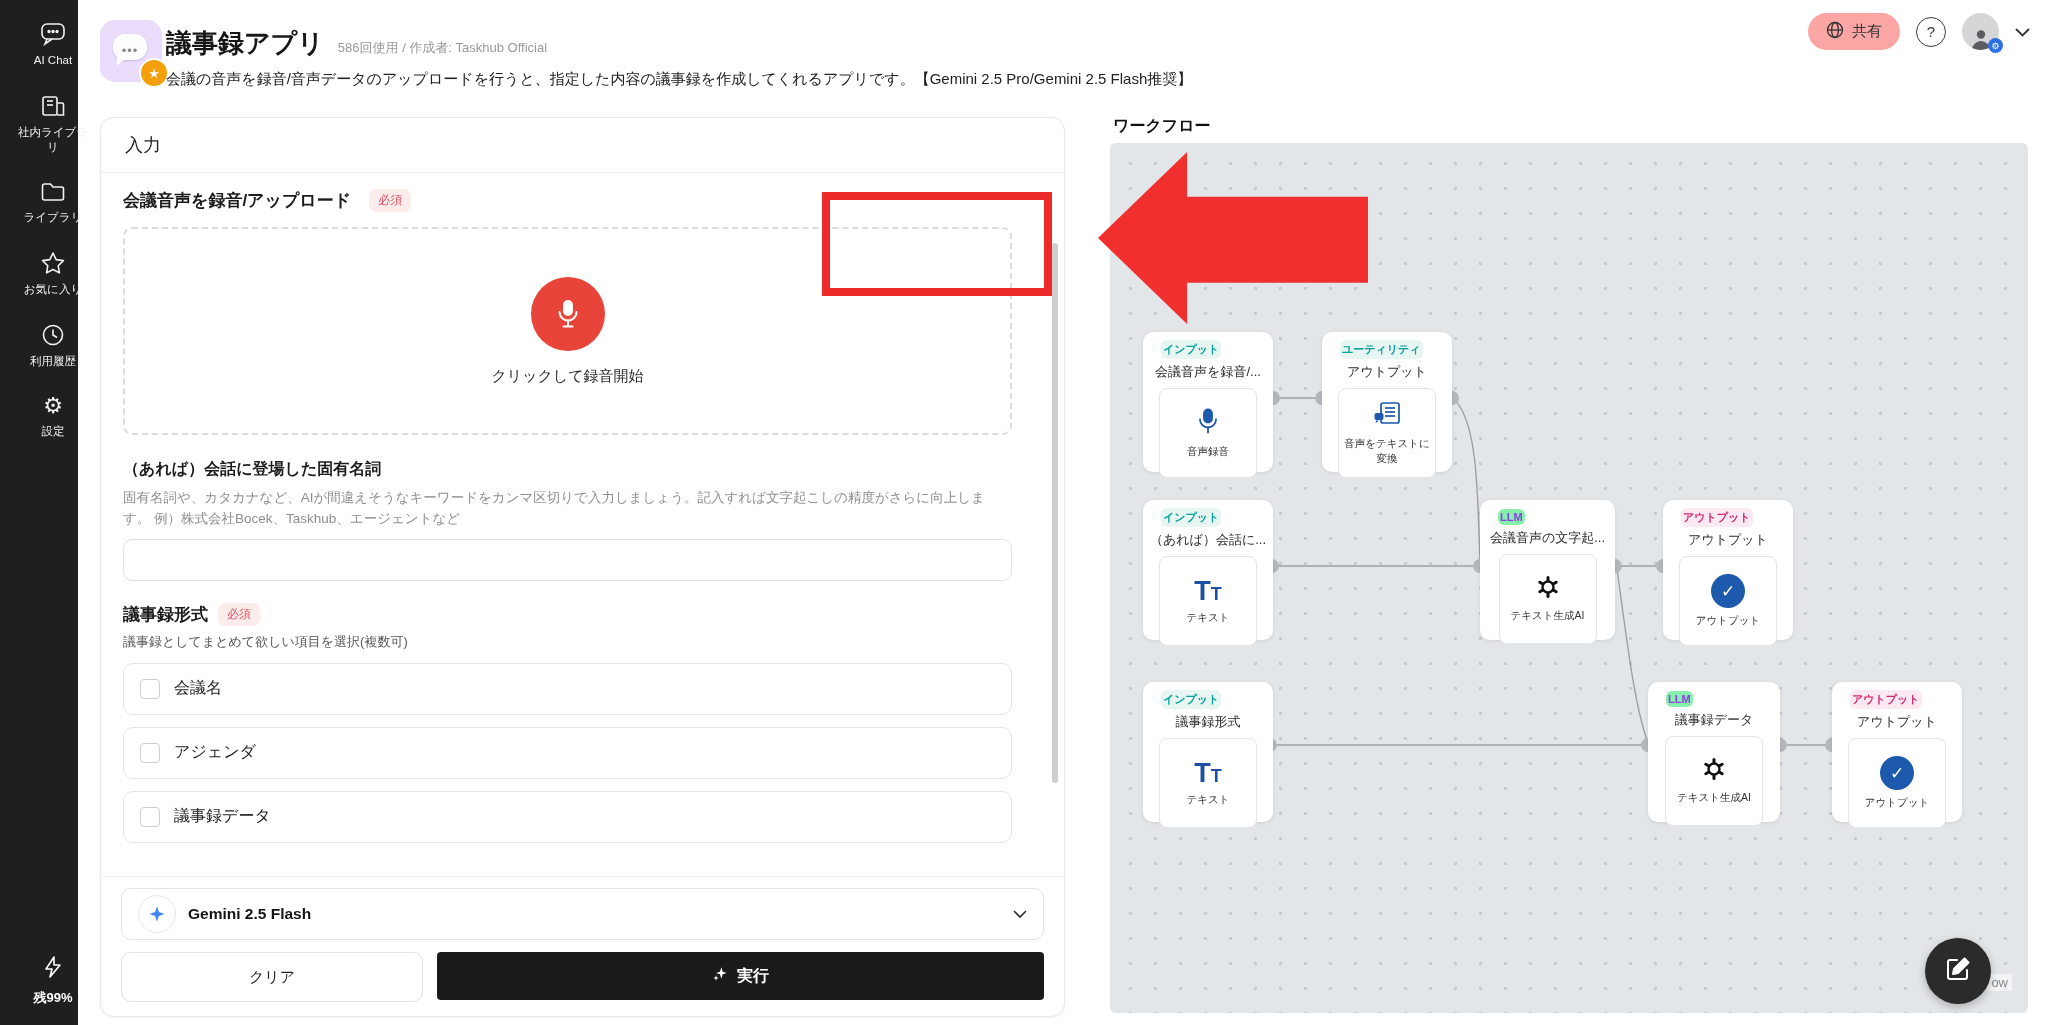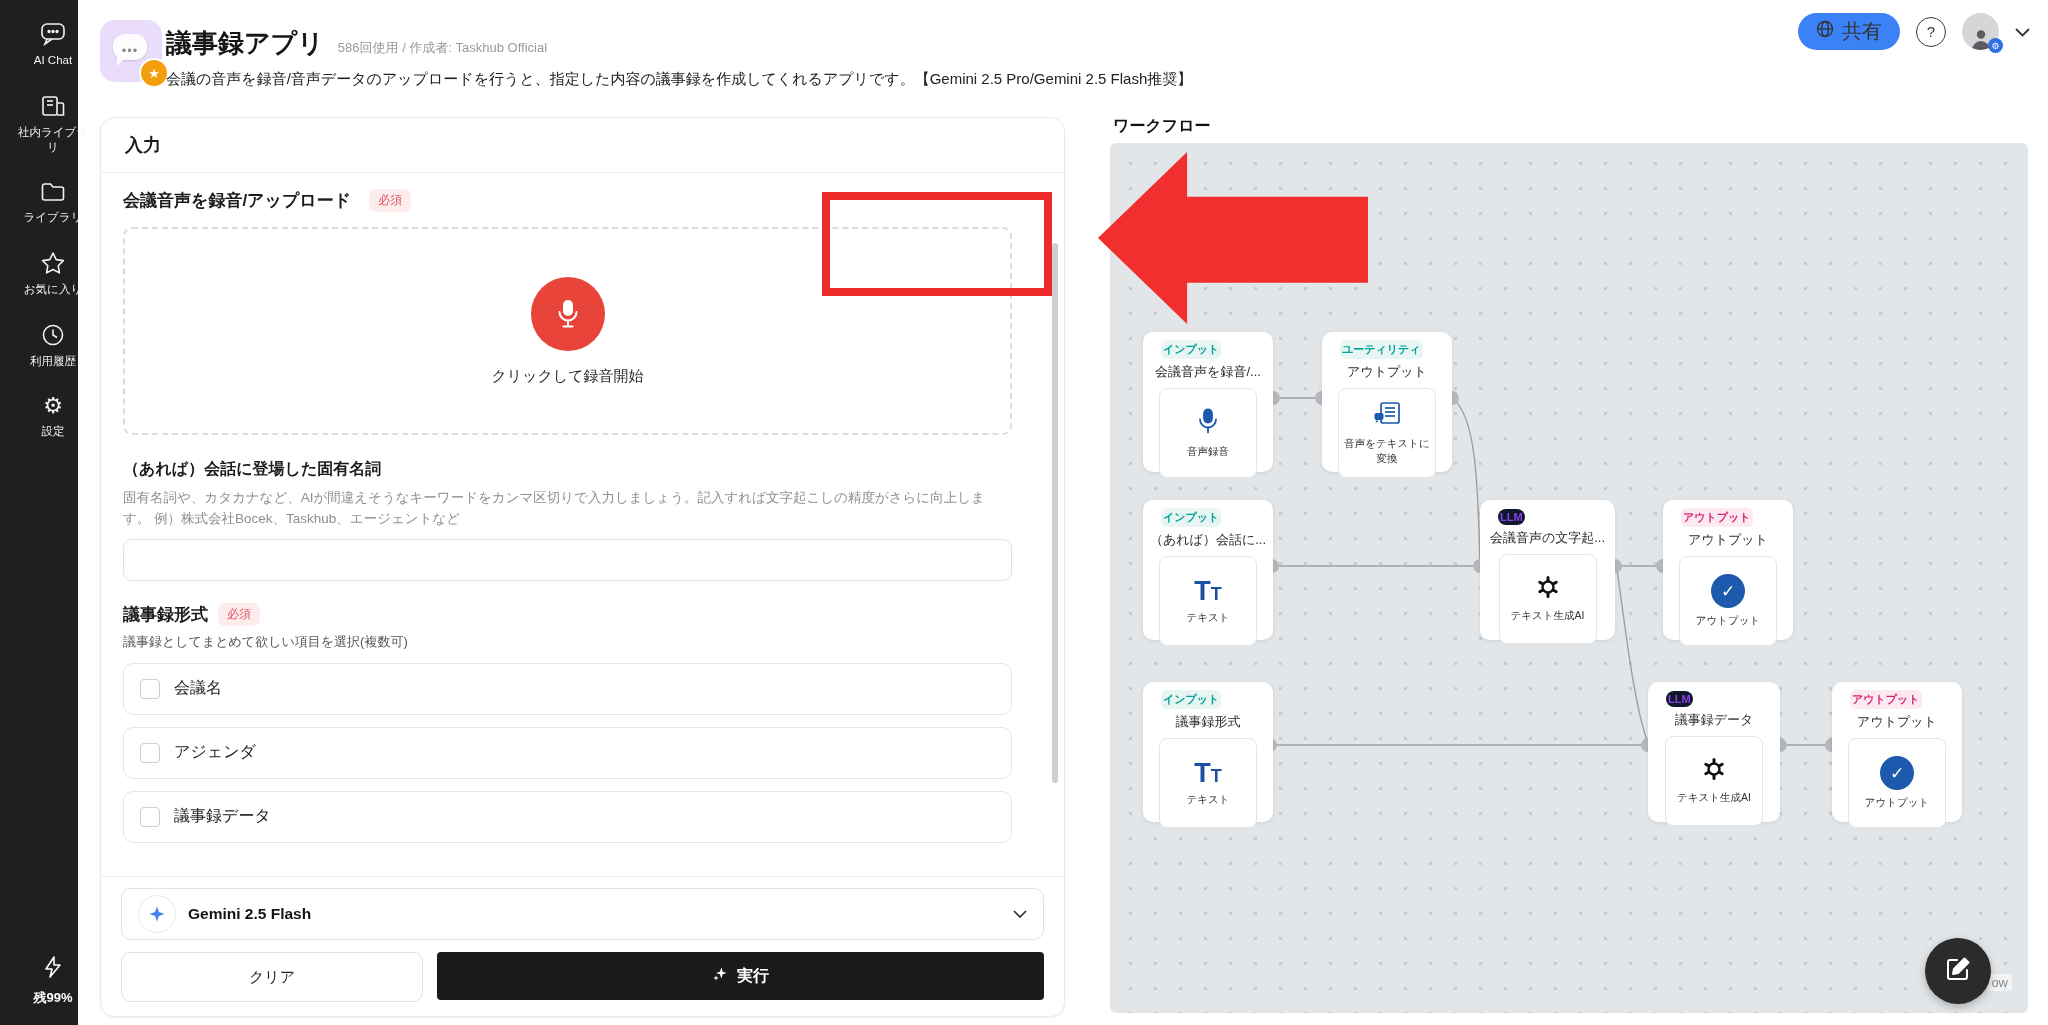--- a/index.html
+++ b/index.html
@@ -23,32 +23,32 @@
     box-shadow:0 1px 2px rgba(0,0,0,.15);}
   .app-icon .bubble:after{content:"";position:absolute;left:4px;bottom:-6px;border:6px solid transparent;border-top-color:#fdfdfd;border-left-color:#fdfdfd;}
   .app-icon .dots{position:absolute;left:0;top:9px;width:100%;text-align:center;color:#8a8a8a;font-size:13px;letter-spacing:1px;}
   .app-badge{position:absolute;right:-7px;bottom:-6px;width:26px;height:26px;border-radius:50%;background:#f59e0b;
     border:2.5px solid #fff;color:#fff;font-size:13px;display:flex;align-items:center;justify-content:center;}
   .title-row{position:absolute;left:166px;top:26px;display:flex;align-items:baseline;gap:14px;white-space:nowrap;}
   .page-title{font-size:26px;font-weight:800;color:#161616;}
   .page-meta{font-size:13px;color:#9a9a9a;}
   .page-desc{position:absolute;left:166px;top:70px;font-size:15px;color:#222;white-space:nowrap;}
   .topbar{position:absolute;right:18px;top:13px;display:flex;align-items:center;gap:16px;}
-  .share-btn{display:flex;align-items:center;gap:8px;background:#3b82f6;border-radius:19px;height:37px;padding:0 18px;
-    font-size:20px;color:#333;cursor:pointer;}
+  .share-btn{display:flex;align-items:center;gap:8px;background:#fca5a5;border-radius:19px;height:37px;padding:0 18px;
+    font-size:15px;color:#333;cursor:pointer;}
   .help-btn{width:28px;height:28px;border-radius:50%;border:1.6px solid #3c3c3c;color:#3c3c3c;font-size:15px;
     display:flex;align-items:center;justify-content:center;cursor:pointer;}
   .avatar-wrap{position:relative;width:37px;height:37px;cursor:pointer;}
   .avatar{width:37px;height:37px;border-radius:50%;background:#d6d6d8;overflow:hidden;display:flex;align-items:flex-end;justify-content:center;}
   .gear-badge{position:absolute;right:-4px;bottom:-3px;width:15px;height:15px;border-radius:50%;background:#2f6fe4;
     color:#fff;font-size:9px;display:flex;align-items:center;justify-content:center;}
   
   .panel{position:absolute;left:100px;top:117px;width:965px;height:900px;background:#fff;border:1px solid #e9e9e9;
     border-radius:14px;box-sizing:border-box;box-shadow:0 1px 3px rgba(0,0,0,.05);display:flex;flex-direction:column;}
-  .panel-head{padding:15px 24px;border-bottom:1px solid #efefef;font-size:18px;font-weight:bold;}
+  .panel-head{padding:15px 24px;border-bottom:1px solid #efefef;font-size:18px;font-weight:normal;}
   .panel-body{position:relative;flex:1;overflow:hidden;padding:16px 52px 0 22px;}
   .sec-label-row{display:flex;align-items:center;gap:18px;}
   .sec-label{font-size:17px;font-weight:bold;color:#1b1b1b;}
   .req-badge{background:#fdecec;color:#e05563;font-size:12px;padding:3px 9px;border-radius:7px;}
   .tabs-row{margin-top:13px;display:flex;align-items:center;}
   .tab{height:46px;display:flex;align-items:center;gap:9px;padding:0 22px;border-radius:8px;font-size:15px;font-weight:bold;cursor:pointer;box-sizing:border-box;}
   .tab-active{background:#1a1a1a;color:#fff;}
   .tab-idle{background:#f2f2f3;color:#a3a3a3;margin-left:2px;font-weight:normal;}
   .mtg-wrap{margin-left:auto;display:flex;align-items:center;gap:10px;}
   .mtg-label{font-size:15px;color:#222;}
@@ -83,21 +83,21 @@
   
   .wf-title{position:absolute;left:1113px;top:116px;font-size:16px;font-weight:bold;color:#111;}
   .canvas{position:absolute;left:1110px;top:143px;width:918px;height:870px;background:#e3e6e9;border-radius:6px;
     background-image:radial-gradient(#c6cad1 1.6px,transparent 1.6px);background-size:25px 25px;background-position:8px 8px;}
   .edges{position:absolute;left:0;top:0;width:918px;height:870px;}
   .node{position:absolute;width:130px;height:140px;background:#fff;border-radius:10px;box-shadow:0 1px 4px rgba(0,0,0,.09);
     box-sizing:border-box;padding:7px 6px;cursor:pointer;}
   .node-badge{display:inline-block;font-size:11px;font-weight:bold;padding:2px 2px;border-radius:6px;margin-left:12px;}
   .b-input{color:#00a29a;background:#e7f5f3;}
   .b-utility{color:#00a29a;background:#e7f5f3;}
-  .b-llm{color:#8b3fe8;background:#0f172a;border-radius:8px;}
+  .b-llm{color:#8b3fe8;background:#86efac;}
   .b-output{color:#d6246e;background:#fce9f1;}
   .node-title{margin-top:4px;font-size:13px;color:#2b2b2b;text-align:center;white-space:nowrap;overflow:hidden;}
   .node-card{margin:7px auto 0;width:98px;height:90px;border:1px solid #e4e5e8;border-radius:8px;background:#fff;
     display:flex;flex-direction:column;align-items:center;justify-content:center;gap:5px;box-sizing:border-box;padding:4px;}
   .node-icon-label{font-size:10.5px;color:#333;text-align:center;line-height:1.35;}
   .tt-glyph{color:#1d50a0;font-weight:800;font-size:27px;line-height:1;}
   .tt-glyph .small{font-size:18px;}
   .check-circle{width:34px;height:34px;border-radius:50%;background:#1d59ac;color:#fff;font-size:17px;font-weight:bold;
     display:flex;align-items:center;justify-content:center;}
   .fab{position:absolute;left:815px;top:795px;width:66px;height:66px;border-radius:50%;background:#2b2b2b;

